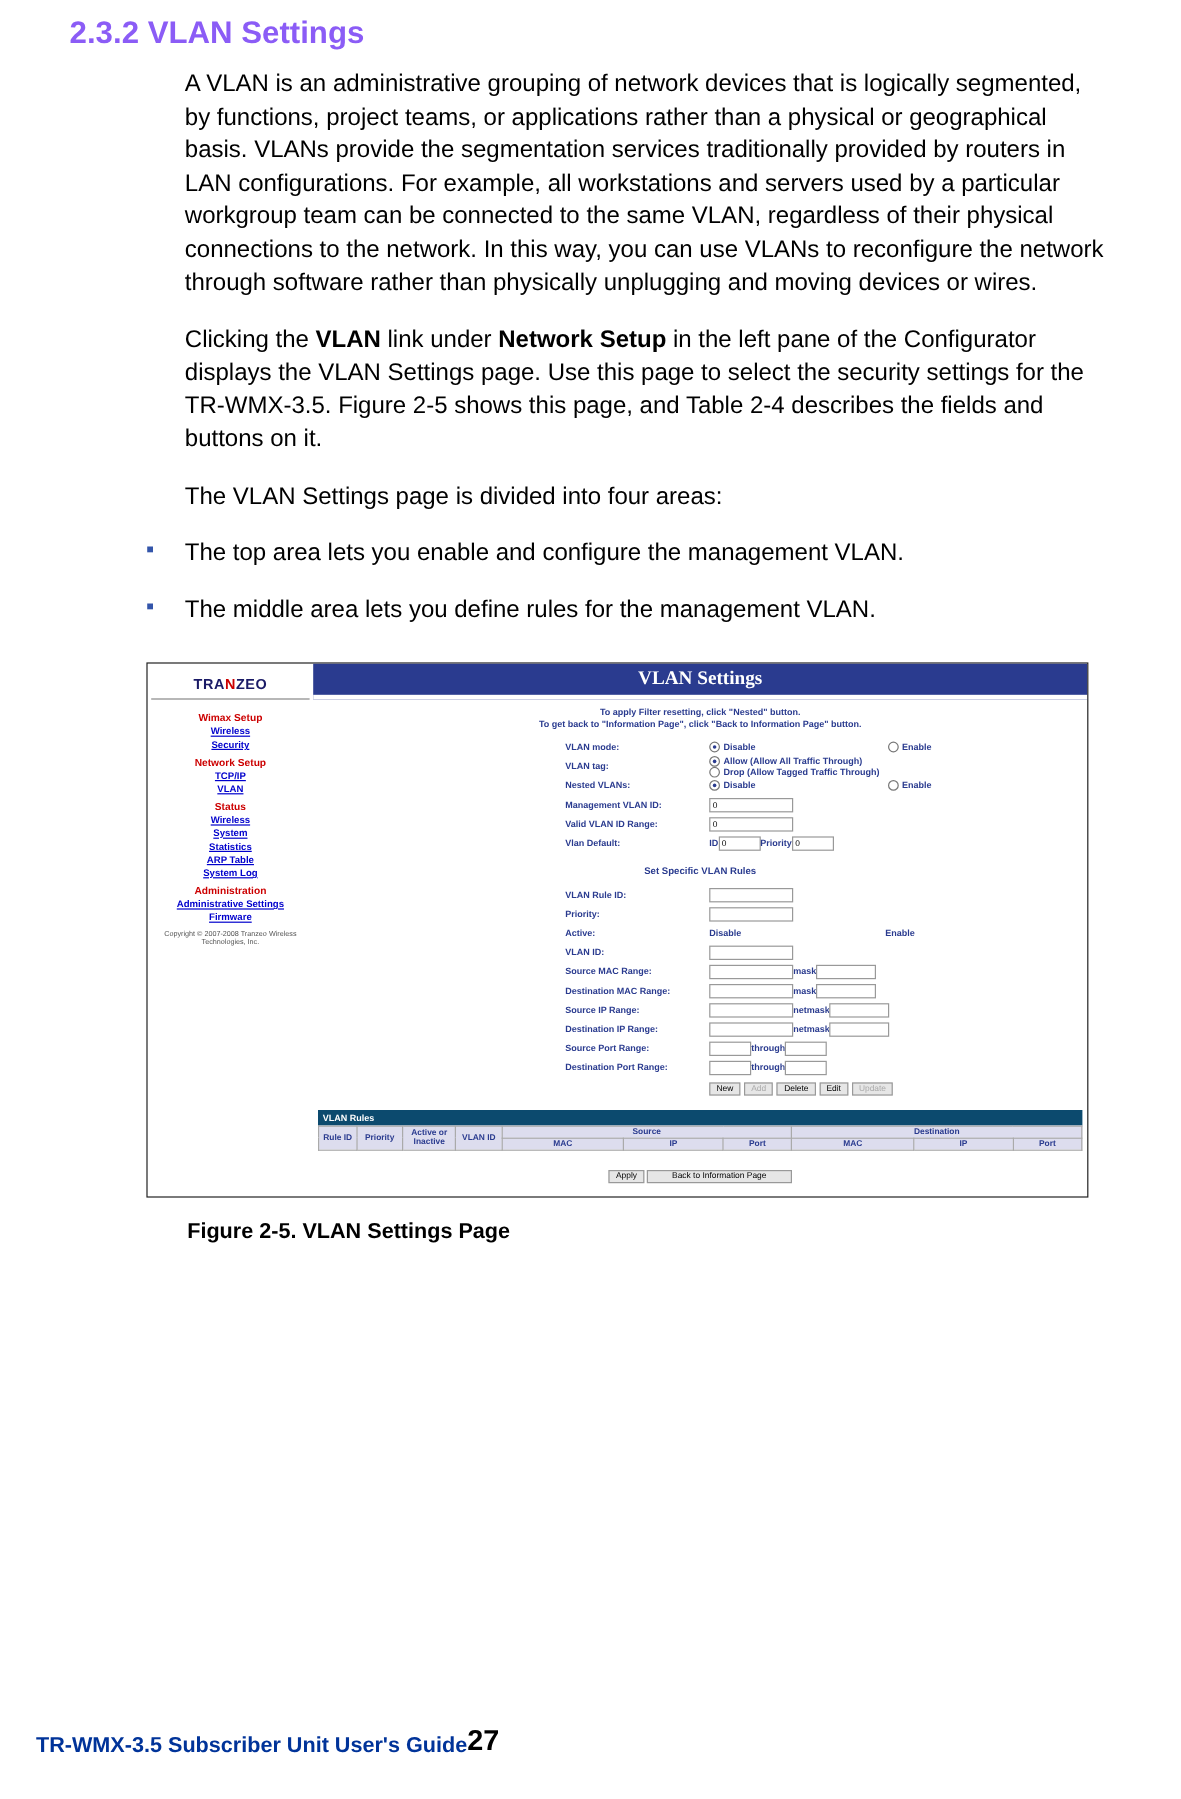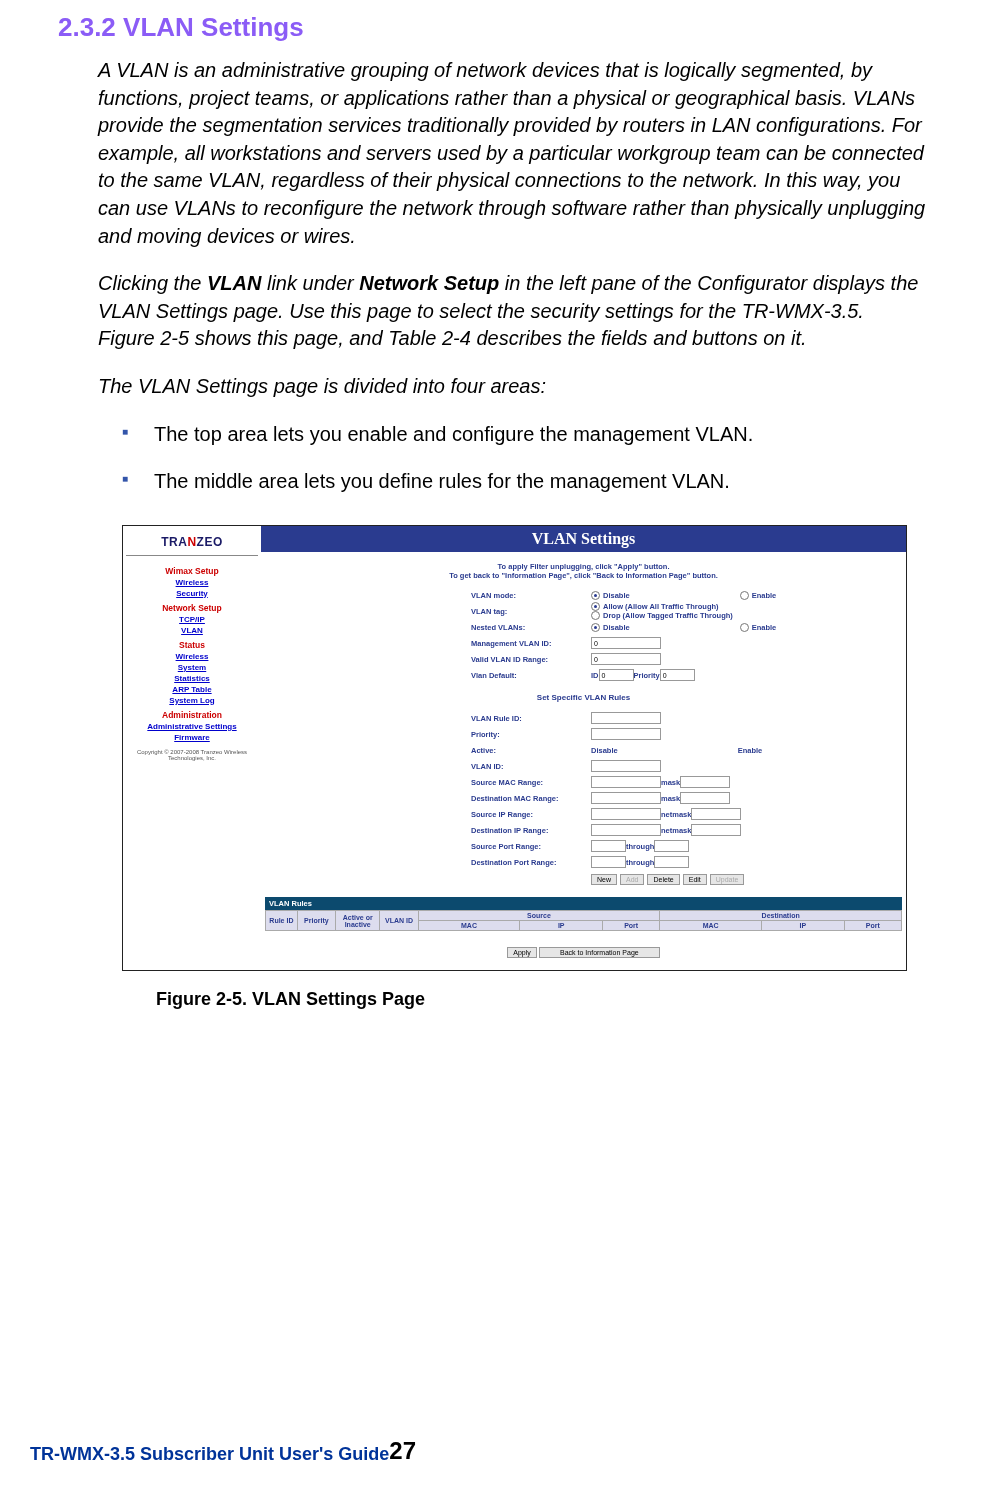--- a/index.html
+++ b/index.html
@@ -1,20 +1,20 @@
 <!DOCTYPE html>
 <html><head>
 <meta charset="utf-8">
 <style>
   * { box-sizing: border-box; margin: 0; padding: 0; }
   body { width: 984px; height: 1499px; background: #fff; font-family: "Segoe UI", Tahoma, Verdana, sans-serif; position: relative; color: #000; }
   .page { padding: 12px 58px 0 58px; }
   .chap-head { text-align: right; color: #003399; font-style: italic; font-weight: bold; font-family: Arial, Helvetica, sans-serif; font-size: 20px; border-bottom: 2px solid #003399; padding-bottom: 4px; margin-bottom: 44px; }
   .h2 { color: #8b5cf6; font-weight: bold; font-family: Arial, Helvetica, sans-serif; font-size: 26px; margin: 0 0 14px 0; padding-left: 0; }
-  .body-text { font-size: 20px; line-height: 1.38; margin: 0 0 20px 40px; font-style: italic; }
+  .body-text { font-size: 20px; line-height: 1.38; margin: 0 0 20px 96px; }
   .b { font-weight: bold; }
   ul.sq { list-style: none; margin: 0 0 30px 64px; }
   ul.sq li { position: relative; padding-left: 32px; font-size: 20px; line-height: 1.35; margin-bottom: 20px; }
   ul.sq li::before { content: "■"; position: absolute; left: 0; top: 4px; color: #3355aa; font-size: 10px; }
   .figwrap { margin: 14px 0 0 64px; }
   .shot { width: 785px; height: 446px; border: 1px solid #222; background: #fff; display: flex; font-family: Verdana, Arial, sans-serif; font-size: 8px; overflow: hidden; }
   .shot .left { width: 138px; border-right: 0; display: flex; flex-direction: column; align-items: center; padding: 4px 3px 0 3px; }
   .logo { width: 100%; height: 26px; display: flex; align-items: center; justify-content: center; font-weight: bold; color: #1a1a66; font-size: 12px; border-bottom: 1px solid #888; margin-bottom: 6px; letter-spacing: 0.5px; }
   .logo .n { color: #cc0000; }
   .navcat { color: #cc0000; font-weight: bold; text-align: center; margin-top: 4px; margin-bottom: 1px; font-size: 8.5px; }
@@ -87,21 +87,21 @@
         <div class="navlink">ARP Table</div>
         <div class="navlink">System Log</div>
         <div class="navcat">Administration</div>
         <div class="navlink">Administrative Settings</div>
         <div class="navlink">Firmware</div>
         <div class="copyright">Copyright © 2007-2008 Tranzeo Wireless Technologies, Inc.</div>
       </div>
       <div class="main">
         <div class="titlebar">VLAN Settings</div>
         <div class="notice">
-          <span>To apply Filter unplugging, click "Apply" button.</span><br>
+          <span>To apply Filter resetting, click "Nested" button.</span><br>
           <span>To get back to "Information Page", click "Back to Information Page" button.</span>
         </div>
         <div class="form-area">
           <div class="frow">
             <span class="flabel">VLAN mode:</span>
             <span class="fctrl">
               <span class="rad sel">
                   <span class="dot"></span>
                   <span>Disable</span>
                 </span>

